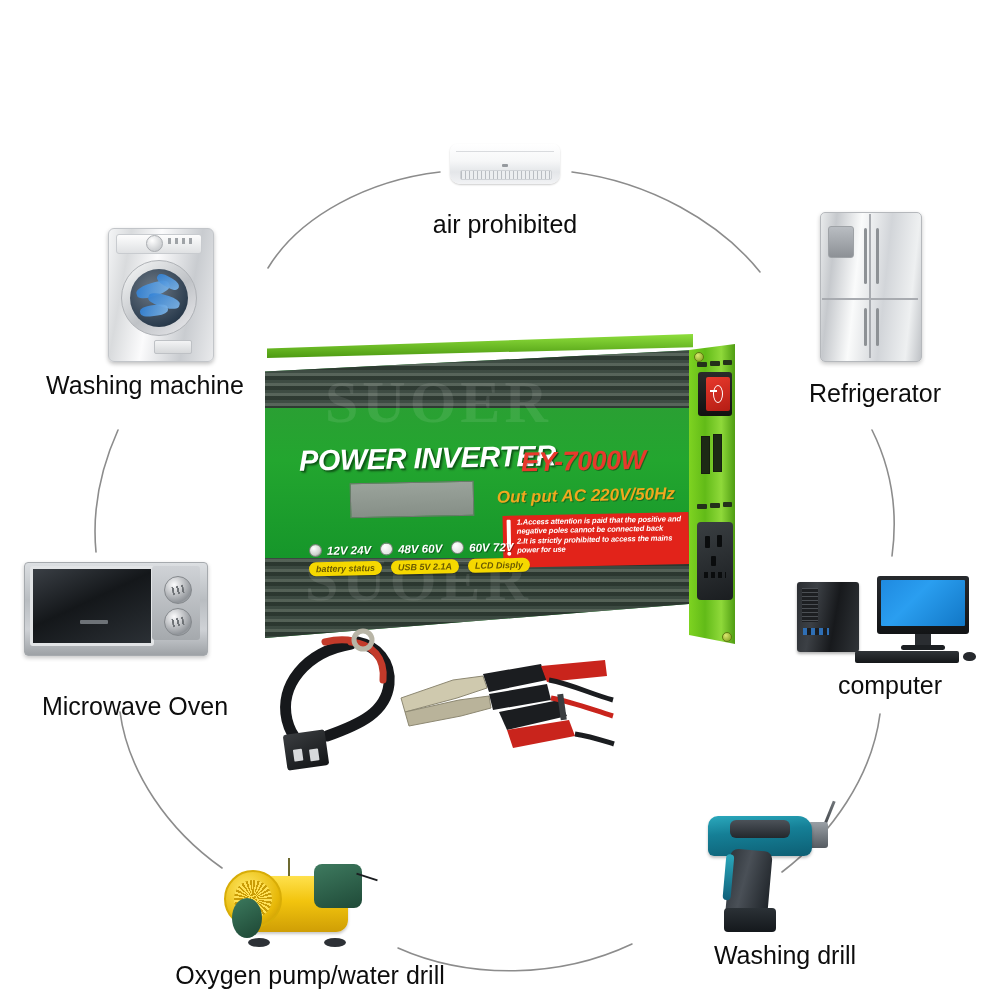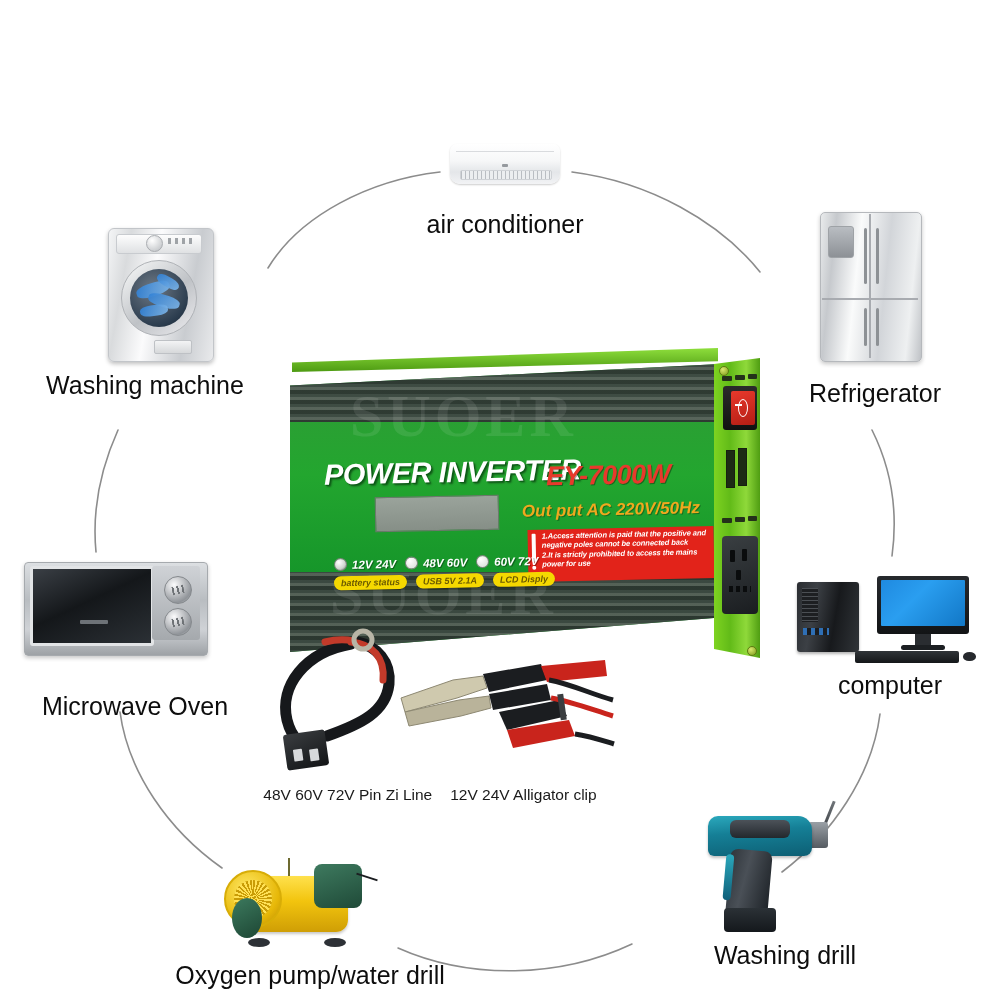--- a/index.html
+++ b/index.html
@@ -311,22 +311,22 @@
   .dr-bit {
     position:absolute; left:126px; top:4px; width:3px; height:36px;
     background: linear-gradient(180deg,#6f7479,#34383c);
     transform: rotate(22deg);
   }
   #dr-label { left: 655px; top: 942px; width: 260px; }
 
   
   #inv {
     position:absolute;
-    left: 265px; top: 336px;
-    width: 462px; height: 340px; margin-left: 25px;
+    left: 265px; top: 322px;
+    width: 462px; height: 340px;
   }
   
   .inv-face {
     position:absolute;
     left: 0px; top: 28px;
     width: 430px; height: 288px;
     background: #1f8a2a;
     clip-path: polygon(0% 7.5%, 100% 0%, 100% 88%, 0% 100%);
     overflow: hidden;
   }
@@ -558,21 +558,21 @@
     </g>
   </svg>
 
   <div class="node">
     <div id="ac-art" class="art">
       <div class="ac-body"></div>
       <div class="ac-topline"></div>
       <div class="ac-led"></div>
       <div class="ac-vent"></div>
     </div>
-    <div id="ac-label" class="node-label">air conditioner</div>
+    <div id="ac-label" class="node-label">air prohibited</div>
   </div>
 
   <div class="node">
     <div id="wm-art" class="art">
       <div class="wm-body"></div>
       <div class="wm-panel"></div>
       <div class="wm-knob"></div>
       <div class="wm-btns"></div>
       <div class="wm-door-out">
         <div class="wm-door-in">
@@ -758,18 +758,14 @@
       <path d="M 116,80 L 178,70 L 184,86 L 122,98 Z" fill="#c9241c"></path>
       <path d="M 150,16 L 214,10 L 216,26 L 156,32 Z" fill="#c9241c"></path>
 
       <path d="M 158,30 C 180,34 200,44 222,50" fill="none" stroke="#1b1d20" stroke-width="5"></path>
       <path d="M 160,48 C 182,52 202,60 222,66" fill="none" stroke="#c9241c" stroke-width="5"></path>
       <path d="M 184,84 C 198,86 210,90 223,94" fill="none" stroke="#1b1d20" stroke-width="5"></path>
       <rect x="168" y="44" width="6" height="26" fill="#3a3d40" transform="rotate(-8 171 57)"></rect>
     </svg>
   </div>
 
-  <div id="caption-row">
-    <span>48V 60V 72V Pin Zi Line</span>
-    <span>12V 24V Alligator clip</span>
-  </div>
 
 </div>
 
 </body></html>

